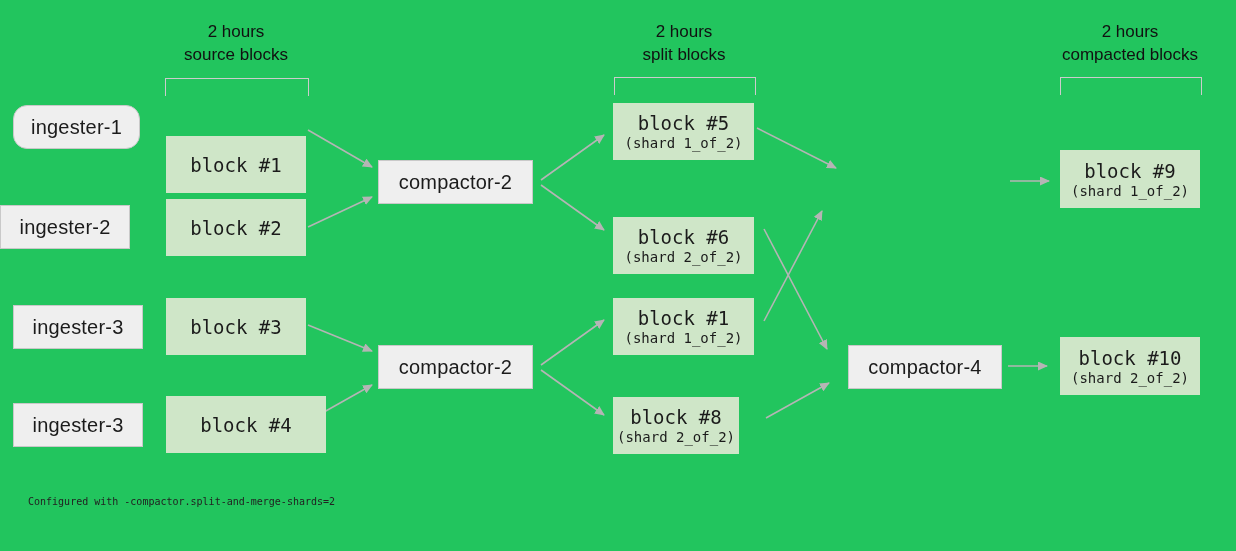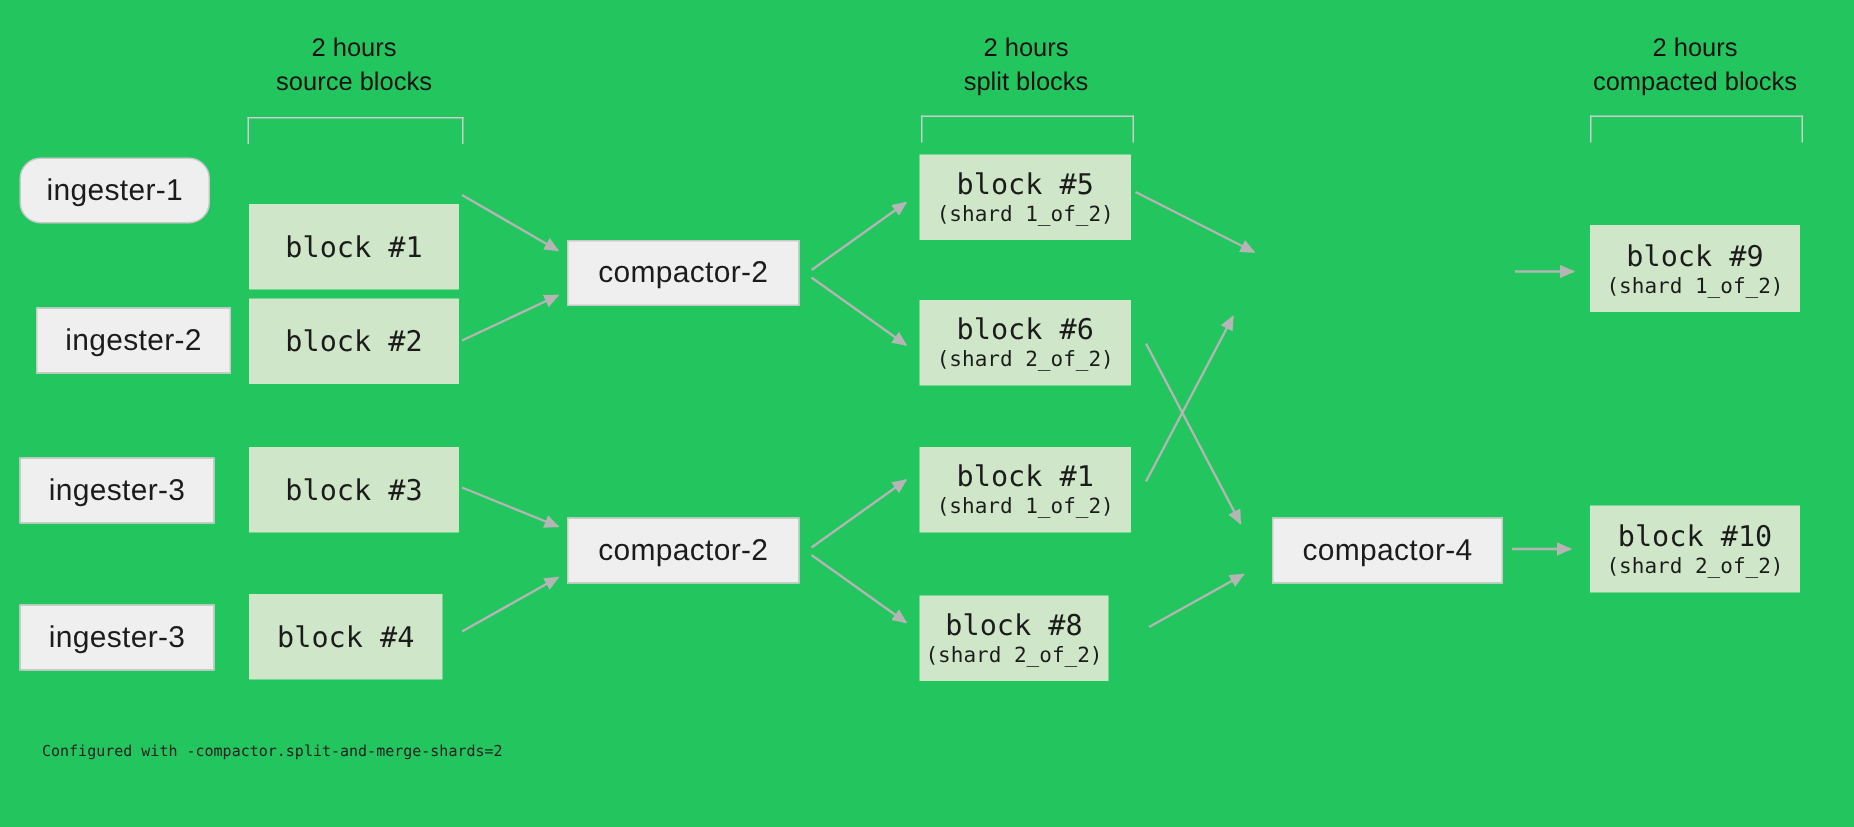--- a/index.html
+++ b/index.html
@@ -80,55 +80,55 @@
     <div>compacted blocks</div>
   </div>
 
   <div class="bracket" style="left:165px;top:78px;width:142px;"></div>
   <div class="bracket" style="left:614px;top:77px;width:140px;"></div>
   <div class="bracket" style="left:1060px;top:77px;width:140px;"></div>
 
   <div class="node graybox" style="left:13px;top:105px;width:127px;height:44px;border-radius:14px;">
     <span>ingester-1</span>
   </div>
-  <div class="node graybox" style="left:24px;top:205px;width:130px;height:44px;">
+  <div class="node graybox" style="left:0;top:205px;width:130px;height:44px;">
     <span>ingester-2</span>
   </div>
   <div class="node graybox" style="left:13px;top:305px;width:130px;height:44px;">
     <span>ingester-3</span>
   </div>
   <div class="node graybox" style="left:13px;top:403px;width:130px;height:44px;">
     <span>ingester-3</span>
   </div>
 
   <div class="node greenblock" style="left:166px;top:104px;width:140px;height:57px;margin-top:32px;">
     <span class="blk-label">block #1</span>
   </div>
   <div class="node greenblock" style="left:166px;top:199px;width:140px;height:57px;">
     <span class="blk-label">block #2</span>
   </div>
   <div class="node greenblock" style="left:166px;top:298px;width:140px;height:57px;">
     <span class="blk-label">block #3</span>
   </div>
-  <div class="node greenblock" style="left:166px;top:396px;width:129px;height:57px;">
+  <div class="node greenblock" style="left:166px;top:396px;width:160px;height:57px;">
     <span class="blk-label">block #4</span>
   </div>
 
   <div class="node graybox" style="left:378px;top:160px;width:155px;height:44px;">
     <span>compactor-2</span>
   </div>
   <div class="node graybox" style="left:378px;top:345px;width:155px;height:44px;">
     <span>compactor-2</span>
   </div>
 
   <div class="node greenblock" style="left:613px;top:103px;width:141px;height:57px;">
     <span class="blk-label">block #5</span>
     <span class="blk-shard">(shard 1_of_2)</span>
   </div>
-  <div class="node greenblock" style="left:613px;top:200px;width:141px;height:57px;">
+  <div class="node greenblock" style="left:613px;top:217px;width:141px;height:57px;">
     <span class="blk-label">block #6</span>
     <span class="blk-shard">(shard 2_of_2)</span>
   </div>
   <div class="node greenblock" style="left:613px;top:298px;width:141px;height:57px;">
     <span class="blk-label">block #1</span>
     <span class="blk-shard">(shard 1_of_2)</span>
   </div>
   <div class="node greenblock" style="left:613px;top:397px;width:126px;height:57px;">
     <span class="blk-label">block #8</span>
     <span class="blk-shard">(shard 2_of_2)</span>

